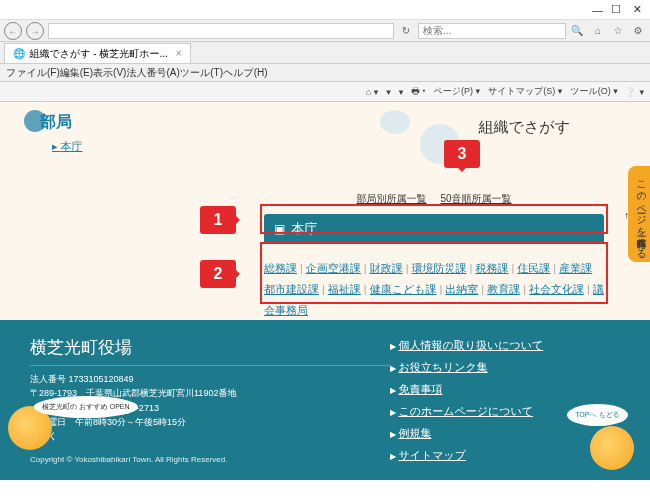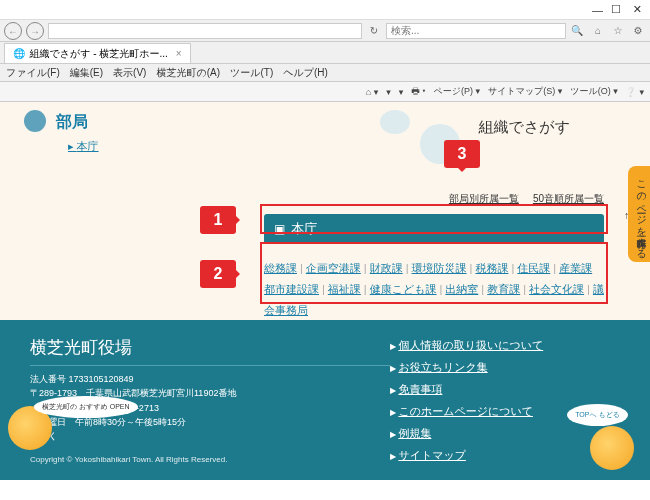--- a/index.html
+++ b/index.html
@@ -5,47 +5,47 @@
 * { margin: 0; padding: 0; box-sizing: border-box; font-family: "Meiryo", "MS Gothic", sans-serif; }
 body { width: 650px; height: 500px; background: #fff; overflow: hidden; font-size: 10px; }
 
 .titlebar { height: 20px; background: #fff; border-bottom: 1px solid #ddd; display: flex; align-items: center; justify-content: flex-end; padding: 0 4px; gap: 8px; }
 .titlebar span { cursor: default; font-size: 11px; color: #333; }
 .titlebar .close { padding: 0 4px; }
 
 .addrbar { height: 22px; background: #f0f0f0; display: flex; align-items: center; padding: 0 4px; gap: 4px; border-bottom: 1px solid #ccc; }
 .nav-arrow { width: 18px; height: 18px; border-radius: 50%; border: 1px solid #888; display: flex; align-items: center; justify-content: center; font-size: 10px; color: #888; }
 .addr-input { flex: 1; height: 16px; border: 1px solid #ccc; background: #fff; padding: 0 4px; font-size: 10px; }
-.search-input { width: 180px; height: 16px; border: 1px solid #ccc; background: #fff; padding: 0 4px; font-size: 10px; color: #888; }
+.search-input { width: 148px; height: 16px; border: 1px solid #ccc; background: #fff; padding: 0 4px; font-size: 10px; color: #888; }
 .ie-btn { width: 16px; height: 16px; display: flex; align-items: center; justify-content: center; color: #666; }
 
 .tabbar { height: 22px; background: #f0f0f0; display: flex; align-items: flex-end; padding: 0 4px; border-bottom: 1px solid #ccc; }
 .tab { height: 20px; background: #fff; border: 1px solid #ccc; border-bottom: none; padding: 0 8px; display: flex; align-items: center; gap: 4px; font-size: 10px; }
 .tab .x { color: #888; margin-left: 4px; }
 
-.menubar { height: 18px; background: #f0f0f0; display: flex; align-items: center; padding: 0 6px; gap: 10px; font-size: 10px; color: #333; border-bottom: 1px solid #ccc; }
+.menubar { height: 18px; background: #f0f0f0; display: flex; align-items: center; padding: 0 6px; font-size: 10px; color: #333; border-bottom: 1px solid #ccc; }
 
 .cmdbar { height: 20px; background: #f5f5f5; display: flex; align-items: center; justify-content: flex-end; padding: 0 6px; gap: 8px; font-size: 9px; color: #444; border-bottom: 1px solid #ccc; }
 .cmdbar span { display: flex; align-items: center; gap: 2px; }
 
 .page { height: 378px; background: #fdf6ec; position: relative; overflow: hidden; }
 .bg-bubble { position: absolute; border-radius: 50%; background: #cfe5ef; opacity: .7; }
 .bb1 { width: 22px; height: 22px; left: 24px; top: 8px; background: #1a7fa8; }
 .bb2 { width: 30px; height: 24px; left: 380px; top: 8px; border-radius: 50%; }
 .bb3 { width: 40px; height: 40px; left: 420px; top: 22px; }
 
-.side { position: absolute; left: 56px; top: 10px; }
+.side { position: absolute; left: 40px; top: 10px; }
 .side-title { color: #1a7fa8; font-size: 16px; font-weight: bold; }
 .side-link { color: #1a7fa8; font-size: 11px; text-decoration: underline; margin-left: 12px; display: block; margin-top: 6px; }
 .side-link::before { content: "▸ "; color: #1a7fa8; text-decoration: none; }
 
 .page-title { position: absolute; right: 80px; top: 16px; font-size: 15px; color: #333; }
 
 .content { position: absolute; left: 264px; top: 90px; width: 340px; }
-.tabs-row { display: flex; gap: 14px; justify-content: flex-end; font-size: 10px; margin-bottom: 8px; }
+.tabs-row { display: flex; gap: 14px; justify-content: center; font-size: 10px; margin-bottom: 8px; }
 .tabs-row a { color: #333; text-decoration: underline; }
 
 .main-box { background: #1d7a8c; color: #fff; padding: 6px 10px; border-radius: 3px; display: flex; align-items: center; gap: 6px; font-size: 13px; }
 .main-box::before { content: "▣"; font-size: 12px; }
 
 .link-grid { margin-top: 14px; font-size: 11px; line-height: 1.9; color: #555; }
 .link-grid a { color: #1a7fa8; text-decoration: underline; }
 .sep { color: #aaa; padding: 0 3px; }
 
 .redbox { position: absolute; border: 2px solid #e3292c; }
@@ -103,21 +103,21 @@
     <span>🌐</span>
     <span>組織でさがす - 横芝光町ホー...</span>
     <span class="x">×</span>
   </div>
 </div>
 
 <div class="menubar">
   <span>ファイル(F)</span>
   <span>編集(E)</span>
   <span>表示(V)</span>
-  <span>横芝光町の(A)</span>
+  <span>法人番号(A)</span>
   <span>ツール(T)</span>
   <span>ヘルプ(H)</span>
 </div>
 
 <div class="cmdbar">
   <span>⌂ ▾</span>
   <span>▾</span>
   <span>▾</span>
   <span>🖶 ▾</span>
   <span>ページ(P) ▾</span>

